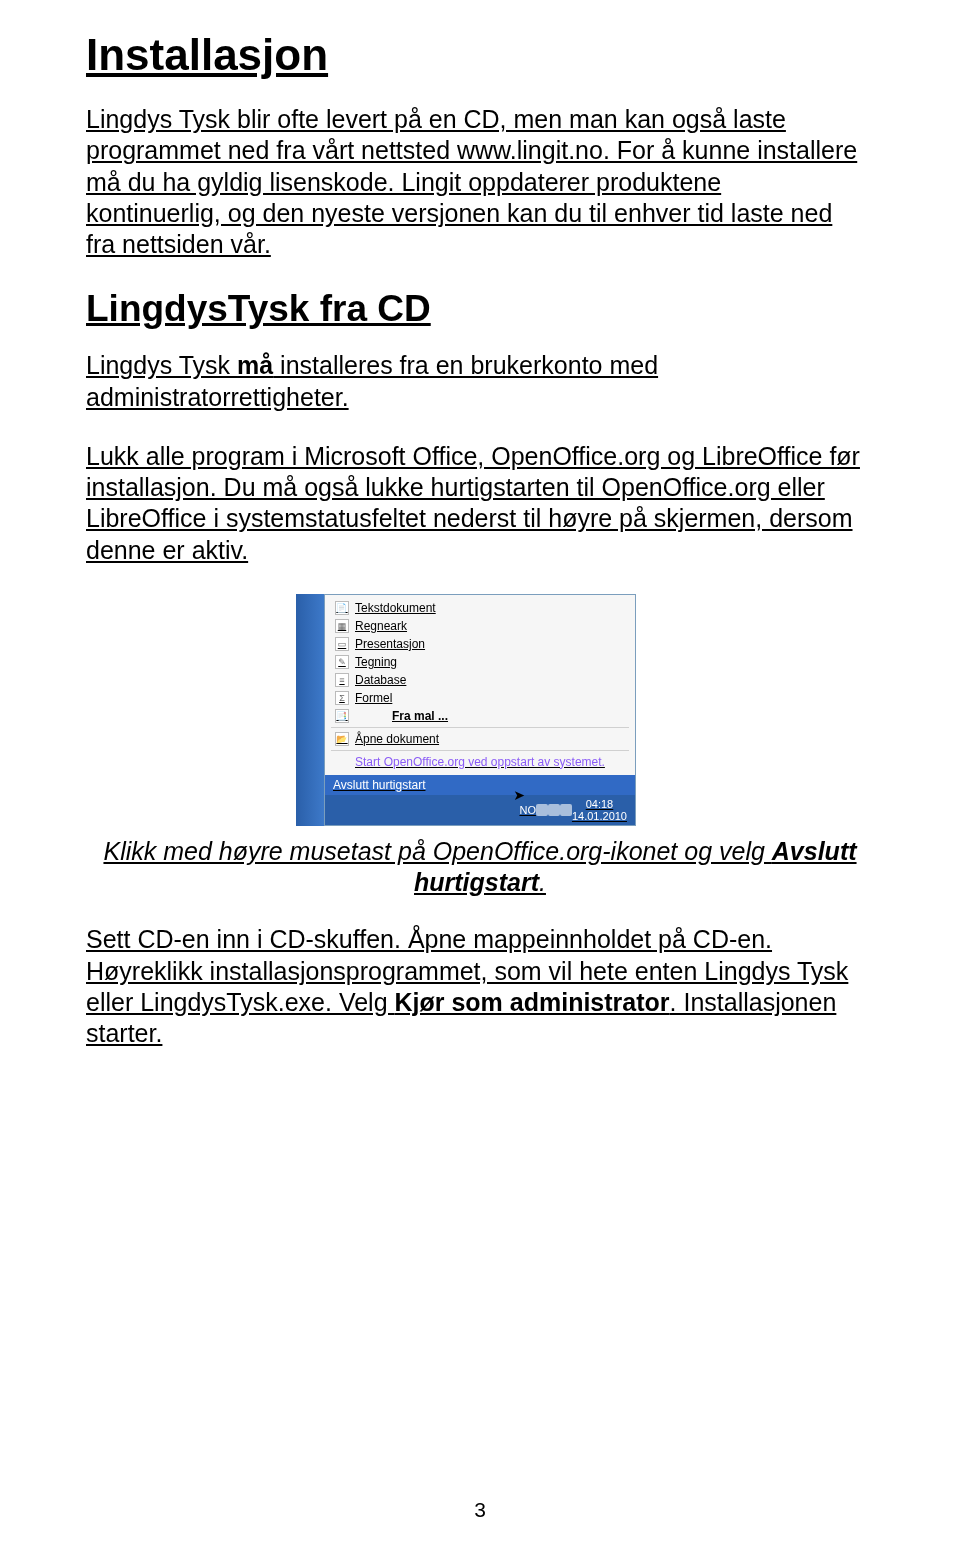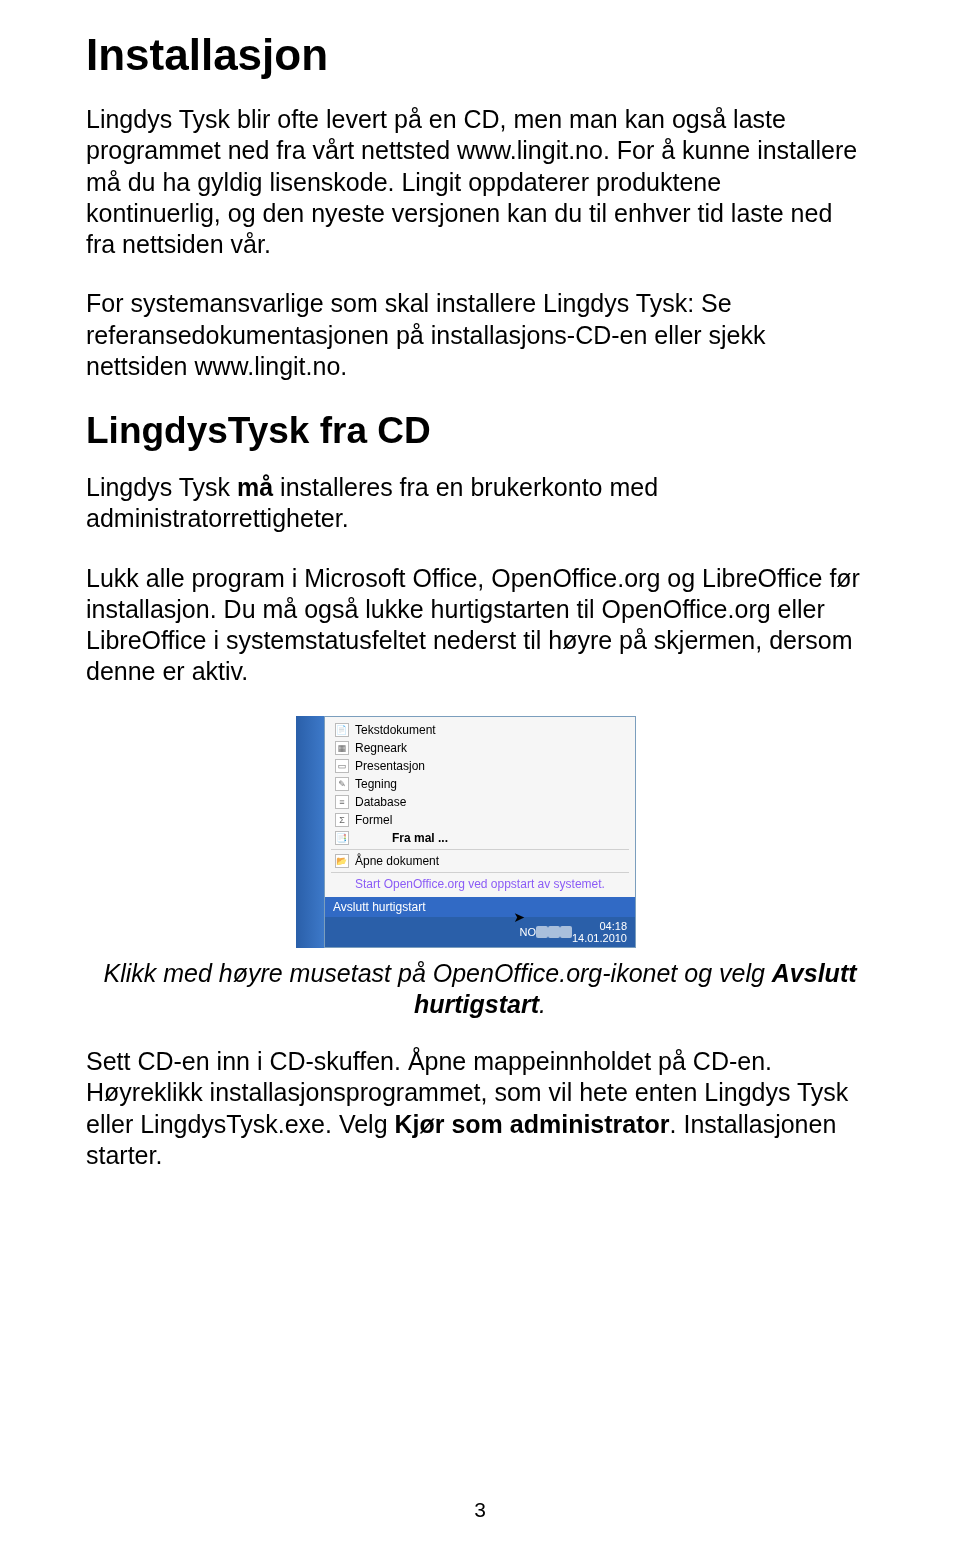--- a/index.html
+++ b/index.html
@@ -8,20 +8,21 @@
     background: #fff;
     font-family: Arial, Helvetica, sans-serif;
     color: #000;
   }
   .page {
     width: 960px;
     min-height: 1552px;
     padding: 30px 86px 60px 86px;
     box-sizing: border-box;
     position: relative;
+    text-decoration: underline;
   }
   h1 {
     font-size: 44px;
     font-weight: bold;
     margin: 0 0 24px 0;
   }
   h2 {
     font-size: 37px;
     font-weight: bold;
     margin: 28px 0 20px 0;
@@ -136,33 +137,32 @@
     gap: 0;
     font-size: 11px;
   }
   .systray .tray-icon {
     width: 12px;
     height: 12px;
     background: rgba(255,255,255,0.6);
     border-radius: 2px;
   }
   .systray .time {
-    text-align: right;
+    text-align: center;
     line-height: 1.1;
   }
 </style>
 </head>
 <body>
 
 <div class="page">
   <h1>Installasjon</h1>
 
   <p>Lingdys Tysk blir ofte levert på en CD, men man kan også laste programmet ned fra vårt nettsted www.lingit.no. For å kunne installere må du ha gyldig lisenskode. Lingit oppdaterer produktene kontinuerlig, og den nyeste versjonen kan du til enhver tid laste ned fra nettsiden vår.</p>
 
-  <p>For systemansvarlige som skal installere Lingdys Tysk: Se referansedokumentasjonen på installasjons-CD-en eller sjekk nettsiden www.lingit.no.</p>
 
   <h2>LingdysTysk fra CD</h2>
 
   <p>
     <span>Lingdys Tysk </span><span class="bold">må</span><span> installeres fra en brukerkonto med administratorrettigheter.</span>
   </p>
 
   <p>Lukk alle program i Microsoft Office, OpenOffice.org og LibreOffice før installasjon. Du må også lukke hurtigstarten til OpenOffice.org eller LibreOffice i systemstatusfeltet nederst til høyre på skjermen, dersom denne er aktiv.</p>
 
   <div class="figure">

